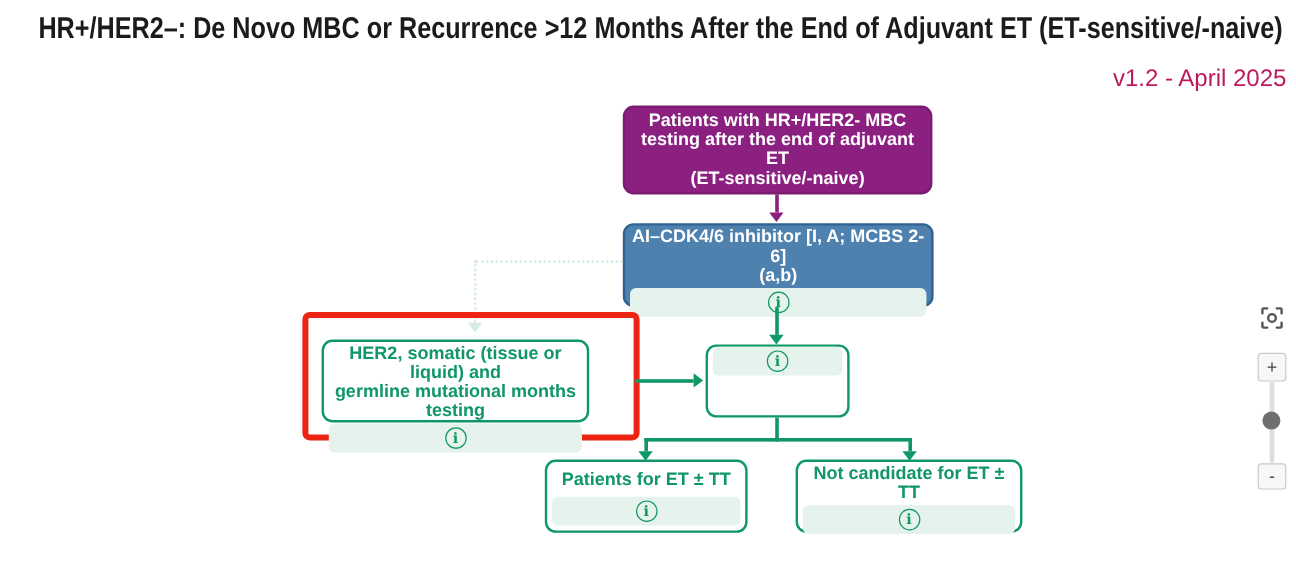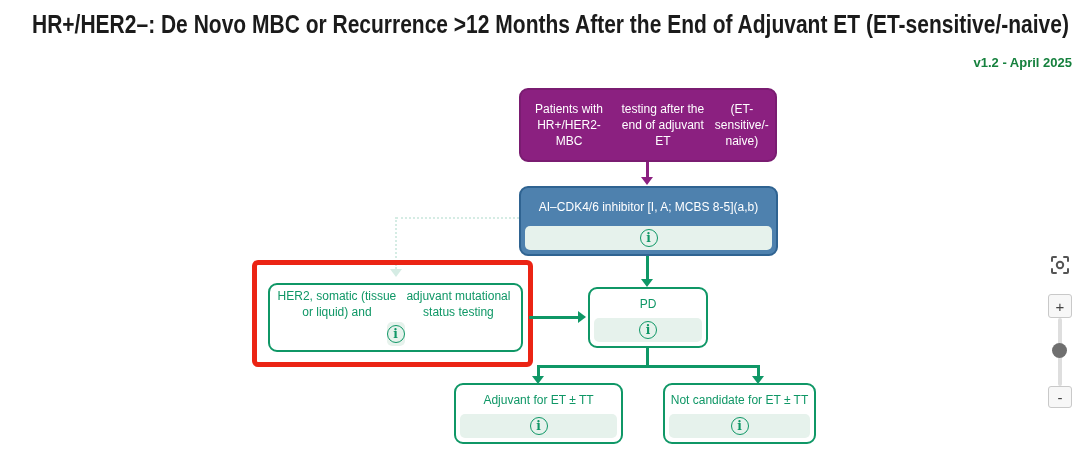--- a/index.html
+++ b/index.html
@@ -9,31 +9,31 @@
   }
   .stage{position:absolute;left:16px;top:0;width:1080px;height:471px;}
 
   
   .page-title{
     position:absolute;left:16px;top:10px;white-space:nowrap;
     font-size:25px;font-weight:bold;color:#1b1b1b;
     transform:scaleX(0.84);transform-origin:0 0;letter-spacing:0px;
   }
   .version{
-    position:absolute;top:55px;right:24px;font-size:13px;color:#15803d;font-weight:bold;
+    position:absolute;top:55px;right:24px;font-size:20px;color:#be185d;
   }
 
   
   .node{
     position:absolute;box-sizing:border-box;border-radius:9px;
     display:flex;flex-direction:column;
   }
   .node .label-area{
-    flex:1;display:flex;flex-direction:row;align-items:center;justify-content:center;
-    font-weight:normal;font-size:12px;line-height:16px;text-align:center;padding:2px 4px;
+    flex:1;display:flex;flex-direction:column;align-items:center;justify-content:center;
+    font-weight:bold;font-size:15px;line-height:16px;text-align:center;padding:2px 4px;
   }
   .node .strip{
     margin:0 4px 4px 4px;background:var(--strip_green);border-radius:5px;
     height:24px;min-height:24px;display:flex;align-items:center;justify-content:center;
   }
   .info-circle{
     width:18px;height:18px;border:1.7px solid var(--green);border-radius:50%;
     color:var(--green);font-size:12px;font-weight:bold;line-height:1;
     display:flex;align-items:center;justify-content:center;
     font-family:"DejaVu Serif",serif;cursor:pointer;box-sizing:border-box;
@@ -86,76 +86,73 @@
       <div>testing after the end of adjuvant ET</div>
       <div>(ET-sensitive/-naive)</div>
     </div>
   </div>
 
   <div class="vline purple-line" style="left:630px;top:162px;height:15px;"></div>
   <div class="arrow-down" style="left:625px;top:177px;border-top:8px solid var(--purple);"></div>
 
   <div class="node node-blue" style="left:503px;top:186px;width:259px;height:70px;">
     <div class="label-area">
-      <div>AI–CDK4/6 inhibitor [I, A; MCBS 8-5]</div>
+      <div>AI–CDK4/6 inhibitor [I, A; MCBS 2-6]</div>
       <div>(a,b)</div>
     </div>
     <div class="strip">
       <span class="info-circle">i</span>
     </div>
   </div>
 
   <div class="vline green-line" style="left:630px;top:256px;height:23px;"></div>
   <div class="arrow-down" style="left:625px;top:279px;border-top:8px solid var(--green);"></div>
 
   <div class="dotted-h" style="left:380px;top:217px;width:123px;"></div>
   <div class="dotted-v" style="left:379px;top:217px;height:52px;"></div>
   <div class="arrow-down" style="left:374px;top:269px;border-top:8px solid var(--dotted_teal);"></div>
 
   <div class="highlight-red"></div>
 
-  <div class="node node-green" style="left:252px;top:283px;width:255px;height:69px;align-items:center;">
+  <div class="node node-green" style="left:252px;top:283px;width:223px;height:69px;">
     <div class="label-area">
       <div>HER2, somatic (tissue or liquid) and</div>
-      <div>adjuvant mutational status testing</div>
+      <div>germline mutational months testing</div>
     </div>
     <div class="strip">
       <span class="info-circle">i</span>
     </div>
   </div>
 
   <div class="hline green-line" style="left:513px;top:316px;width:49px;"></div>
   <div class="arrow-right" style="left:562px;top:311px;border-left:8px solid var(--green);"></div>
 
   <div class="node node-green" style="left:572px;top:287px;width:120px;height:61px;">
-    <div class="label-area">
-      <div>PD</div>
-    </div>
     <div class="strip">
       <span class="info-circle">i</span>
     </div>
   </div>
 
   <div class="vline green-line" style="left:630px;top:348px;height:20px;"></div>
   <div class="hline green-line" style="left:521px;top:365px;width:223px;"></div>
   <div class="vline green-line" style="left:521px;top:365px;height:11px;"></div>
   <div class="arrow-down" style="left:516px;top:376px;border-top:8px solid var(--green);"></div>
   <div class="vline green-line" style="left:741px;top:365px;height:11px;"></div>
   <div class="arrow-down" style="left:736px;top:376px;border-top:8px solid var(--green);"></div>
 
   <div class="node node-green" style="left:438px;top:383px;width:169px;height:61px;">
     <div class="label-area">
-      <div>Adjuvant for ET ± TT</div>
+      <div>Patients for ET ± TT</div>
     </div>
     <div class="strip">
       <span class="info-circle">i</span>
     </div>
   </div>
 
-  <div class="node node-green" style="left:647px;top:383px;width:153px;height:61px;">
+  <div class="node node-green" style="left:647px;top:383px;width:189px;height:61px;">
     <div class="label-area">
       <div>Not candidate for ET ± TT</div>
     </div>
     <div class="strip">
       <span class="info-circle">i</span>
     </div>
   </div>
 
   <button class="fit-btn">
     <span>

